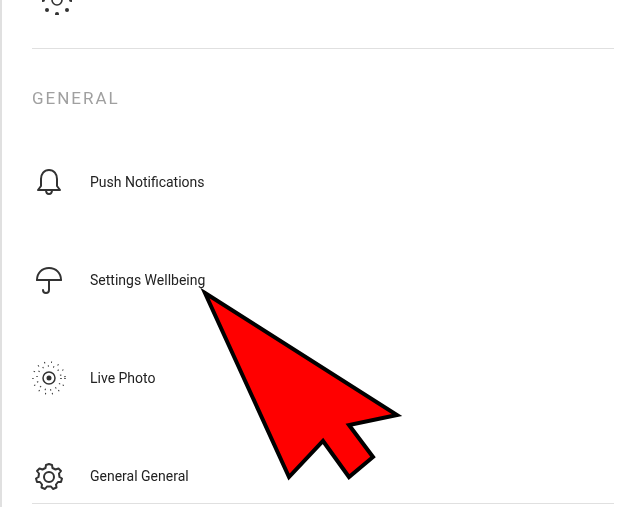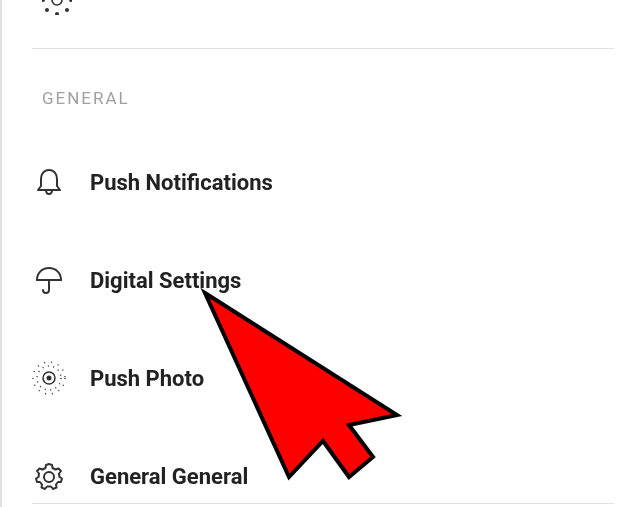--- a/index.html
+++ b/index.html
@@ -23,21 +23,21 @@
       margin: 0 30px;
       position: absolute;
       top: 48px;
       left: 0;
       right: 0;
     }
     .section-header {
       font-size: 17px;
       letter-spacing: 2px;
       color: #a0a0a0;
-      padding: 0 40px;
+      padding: 0 30px;
       position: absolute;
       top: 88px;
     }
     .menu-list {
       position: absolute;
       top: 158px;
       left: 0;
       right: 0;
     }
     .menu-item {
@@ -51,23 +51,23 @@
     .menu-item .icon-wrap {
       width: 34px;
       height: 34px;
       display: flex;
       align-items: center;
       justify-content: center;
       margin-right: 24px;
       flex-shrink: 0;
     }
     .menu-item .label {
-      font-size: 22px;
+      font-size: 14px;
       color: #222;
-      font-weight: 700;
+      font-weight: 400;
     }
     .bottom-divider {
       height: 1px;
       background: #e0e0e0;
       margin: 0 30px;
       position: absolute;
       top: 503px;
       left: 0;
       right: 0;
     }
@@ -113,33 +113,33 @@
   </div>
 
   <div class="menu-item">
     <span class="icon-wrap">
       <svg width="32" height="32" viewBox="0 0 32 32" fill="none" stroke="#323232" stroke-width="2" stroke-linecap="round" stroke-linejoin="round">
         <path d="M4 16 C4 9 9 4 16 4 C23 4 28 9 28 16"></path>
         <path d="M4 16 L28 16"></path>
         <path d="M16 16 L16 26 C16 28 14.5 29 13 29 C11.5 29 10 28 10 26"></path>
       </svg>
     </span>
-    <span class="label">Digital Settings</span>
+    <span class="label">Settings Wellbeing</span>
   </div>
 
   <div class="menu-item">
     <span class="icon-wrap">
       <svg width="34" height="34" viewBox="0 0 34 34" fill="none" stroke="#323232" stroke-width="1.5">
         <circle cx="17" cy="17" r="6"></circle>
         <circle cx="17" cy="17" r="2.5" fill="#323232" stroke="none"></circle>
         <circle cx="17" cy="17" r="12" stroke-dasharray="1 4.5"></circle>
         <circle cx="17" cy="17" r="16" stroke-dasharray="1 6"></circle>
       </svg>
     </span>
-    <span class="label">Push Photo</span>
+    <span class="label">Live Photo</span>
   </div>
 
   <div class="menu-item">
     <span class="icon-wrap">
       <svg width="32" height="32" viewBox="0 0 32 32" fill="none" stroke="#323232" stroke-width="2" stroke-linejoin="round">
         <path d="M16 4 L19 5 L19.5 8 L22.5 9.5 L25.5 8.5 L28 11 L26 13.5 L26.5 17 L29 18.5 L28 22 L25 22 L23 24.5 L23.5 27.5 L20 29 L18 26.5 L14 26.5 L12 29 L8.5 27.5 L9 24.5 L7 22 L4 22 L3 18.5 L5.5 17 L6 13.5 L4 11 L6.5 8.5 L9.5 9.5 L12.5 8 L13 5 Z"></path>
         <circle cx="16" cy="17" r="5"></circle>
       </svg>
     </span>
     <span class="label">General General</span>

